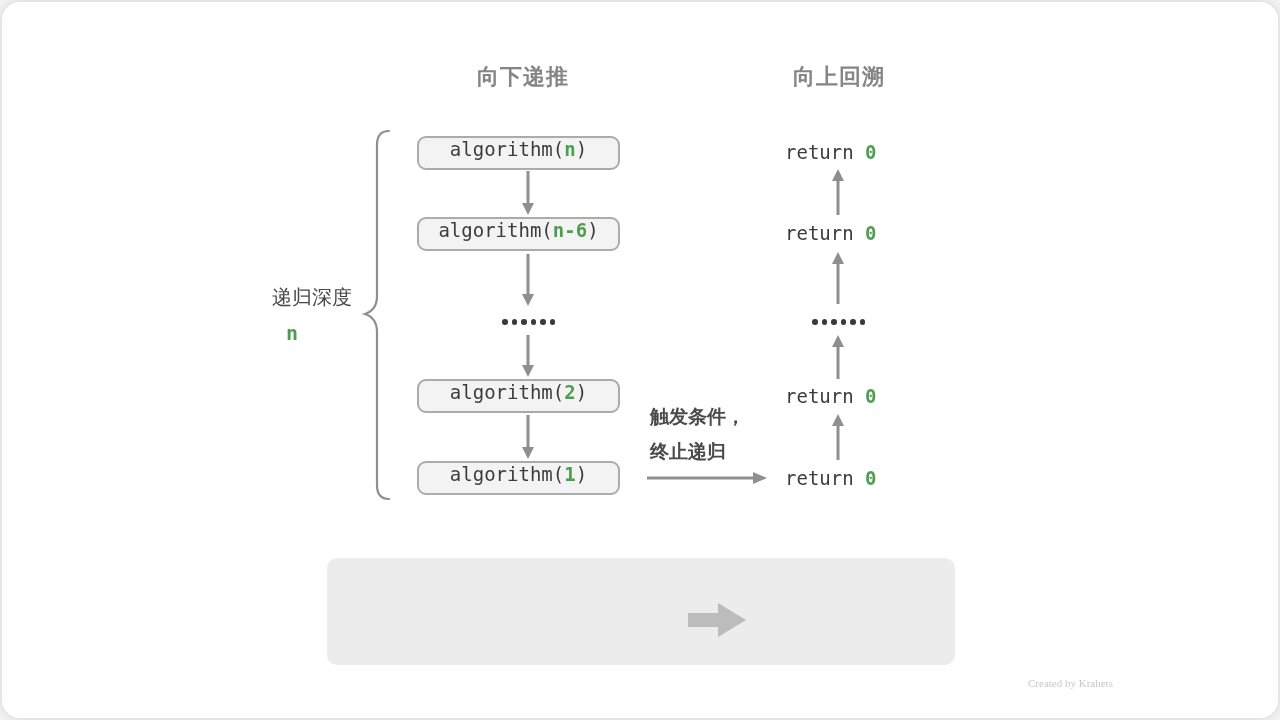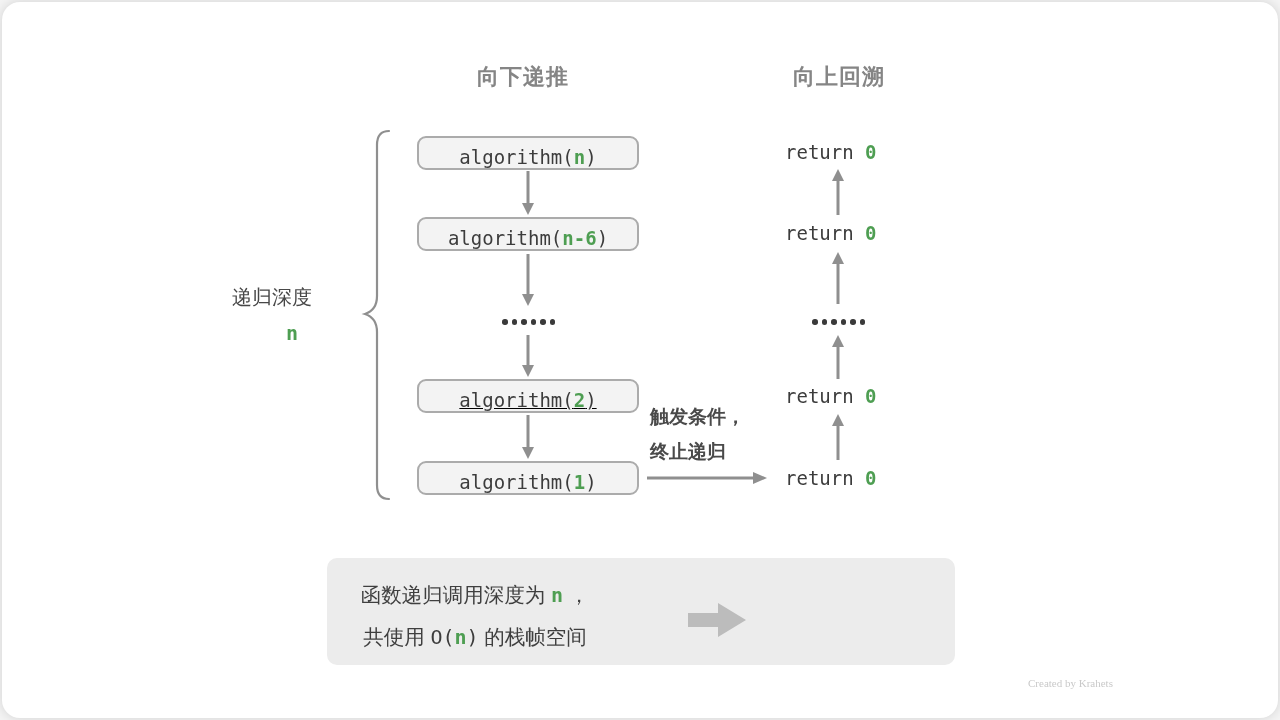--- a/index.html
+++ b/index.html
@@ -22,32 +22,32 @@
     font-size:22px;font-weight:700;color:var(--text_gray);
     letter-spacing:1px;
   }
   .code{
     font-family:"DejaVu Sans Mono","Liberation Mono",monospace;
     font-size:19px;color:var(--text_dark);
   }
   .green{color:var(--green);font-weight:700;}
   .blue{color:var(--blue);}
   .stack-box{
-    left:415px;width:222px;height:34px;
+    left:415px;width:203px;height:34px;
     background:var(--box_bg);
     border:2px solid var(--box_border);
     border-radius:9px;
-    display:flex;align-items:flex-end;justify-content:center;
+    display:flex;align-items:flex-start;justify-content:center;
     box-sizing:border-box;
   }
   .ret-row{left:783px;width:130px;height:24px;display:flex;align-items:center;}
   .dots{display:flex;gap:4px;align-items:center;}
   .dots i{display:block;width:5.5px;height:5.5px;border-radius:50%;background:#3a3a3a;}
   .depth-label{
-    left:230px;width:120px;text-align:left;
+    left:230px;width:120px;text-align:right;
     font-size:20px;color:#474747;
   }
   .depth-n{
     left:230px;width:120px;text-align:center;
     font-family:"DejaVu Sans Mono","Liberation Mono",monospace;
     font-size:20px;
   }
   .trigger{
     left:648px;font-size:19px;font-weight:700;color:#4a4a4a;
     line-height:24px;
@@ -90,21 +90,21 @@
     <svg class="abs" style="left:358px;top:126px;" width="34" height="374" viewBox="0 0 34 374">
       <path d="M 29 3 Q 17 3 17 17 L 17 168 Q 17 182 5 186 Q 17 190 17 204 L 17 357 Q 17 371 29 371" fill="none" stroke="#8f8f8f" stroke-width="2.2" stroke-linecap="round"></path>
     </svg>
 
     <div class="abs stack-box" style="top:134px;">
       <span class="code pre"><span>algorithm(</span><span class="green">n</span><span>)</span></span>
     </div>
     <div class="abs stack-box" style="top:215px;">
       <span class="code pre"><span>algorithm(</span><span class="green">n-6</span><span>)</span></span>
     </div>
-    <div class="abs stack-box" style="top:377px;text-decoration:underline;">
+    <div class="abs stack-box" style="top:377px;">
       <span class="code pre"><span>algorithm(</span><span class="green">2</span><span>)</span></span>
     </div>
     <div class="abs stack-box" style="top:459px;">
       <span class="code pre"><span>algorithm(</span><span class="green">1</span><span>)</span></span>
     </div>
 
     <div class="abs dots" style="left:500px;top:317px;">
       <i></i>
         <i></i>
         <i></i>
@@ -173,24 +173,20 @@
       <div style="margin-bottom:11px;">触发条件，</div>
       <div>终止递归</div>
     </div>
 
     <svg class="abs" style="left:645px;top:469px;" width="120" height="14">
       <line x1="0" y1="7" x2="107" y2="7" stroke="#8f8f8f" stroke-width="3"></line>
         <polygon points="120,7 106,1 106,13" fill="#8f8f8f"></polygon>
     </svg>
 
     <div class="abs summary">
-      <div class="abs sum-left" style="left:2px;top:16px;width:292px;">
-        <div class="pre"><span>函数递归调用深度为 </span><span class="code green">n</span><span> ，</span></div>
-        <div class="pre"><span>共使用 </span><span class="code">O(</span><span class="code green">n</span><span class="code">)</span><span> 的栈帧空间</span></div>
-      </div>
       <svg class="abs" style="left:361px;top:44px;" width="60" height="36">
         <polygon points="0,11 30,11 30,1 58,18 30,35 30,25 0,25" fill="#bcbcbc"></polygon>
       </svg>
     </div>
 
     <div class="abs credit pre">Created by Krahets</div>
 
   </div>
 </div>
 

